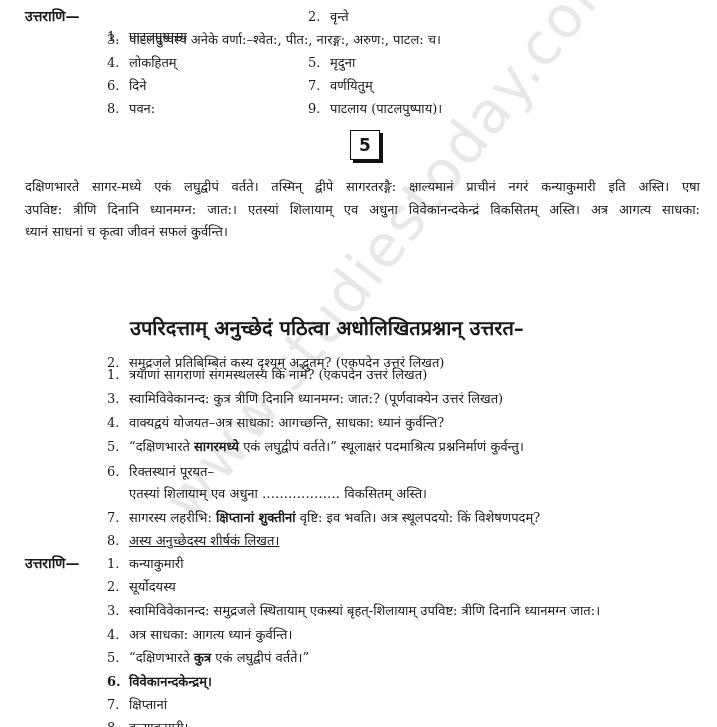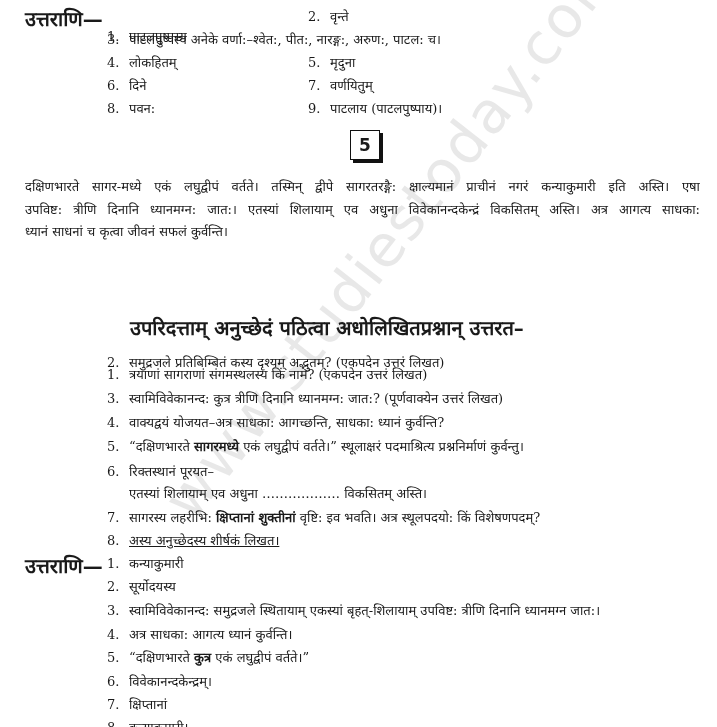--- a/index.html
+++ b/index.html
@@ -2,21 +2,21 @@
 <html><head>
 <meta charset="utf-8">
 <style>
   html, body { margin: 0; padding: 0; background: #ffffff; }
   body {
     width: 717px; height: 727px; position: relative; overflow: hidden;
     font-family: "DejaVu Serif", "Liberation Serif", serif;
     color: #1a1a1a; font-size: 13px;
   }
   .abs { position: absolute; white-space: nowrap; line-height: 1; }
-  .lbl { font-weight: bold; font-size: 20px; }
+  .lbl { font-weight: bold; font-size: 14px; }
   .num { display: inline-block; width: 22px; }
   .bold { font-weight: bold; }
   .para {
     position: absolute; left: 25px; top: 176px; width: 675px;
     font-size: 13px; line-height: 22.6px; text-align: justify;
   }
   .para span.line { display: block; white-space: nowrap; text-align-last: justify; overflow: hidden; }
   .para span.line.last { text-align-last: left; }
   .heading { font-weight: bold; font-size: 20px; margin-left: 48px; }
   .qbox {
@@ -68,15 +68,15 @@
 <div class="abs" style="left:129px; top:487px;">एतस्यां शिलायाम् एव अधुना ……………… विकसितम् अस्ति।</div>
 <div class="abs" style="left:107px; top:511px;"><span class="num">7.</span><span>सागरस्य लहरीभि: </span><span class="bold">क्षिप्तानां शुक्तीनां</span><span> वृष्टि: इव भवति। अत्र स्थूलपदयो: किं विशेषणपदम्?</span></div>
 <div class="abs" style="left:107px; top:534px;text-decoration:underline;"><span class="num">8.</span><span>अस्य अनुच्छेदस्य शीर्षकं लिखत।</span></div>
 
 <div class="abs lbl" style="left:25px; top:556px;">उत्तराणि—</div>
 <div class="abs" style="left:107px; top:557px;"><span class="num">1.</span><span>कन्याकुमारी</span></div>
 <div class="abs" style="left:107px; top:580px;"><span class="num">2.</span><span>सूर्योदयस्य</span></div>
 <div class="abs" style="left:107px; top:604px;"><span class="num">3.</span><span>स्वामिविवेकानन्द: समुद्रजले स्थितायाम् एकस्यां बृहत्-शिलायाम् उपविष्ट: त्रीणि दिनानि ध्यानमग्न जात:।</span></div>
 <div class="abs" style="left:107px; top:628px;"><span class="num">4.</span><span>अत्र साधका: आगत्य ध्यानं कुर्वन्ति।</span></div>
 <div class="abs" style="left:107px; top:651px;"><span class="num">5.</span><span>“दक्षिणभारते </span><span class="bold">कुत्र</span><span> एकं लघुद्वीपं वर्तते।”</span></div>
-<div class="abs" style="left:107px; top:675px;"><span class="num">6.</span><span>विवेकानन्दकेन्द्रम्।</span></div>
+<div class="abs" style="left:107px; top:675px;font-weight:bold;"><span class="num">6.</span><span>विवेकानन्दकेन्द्रम्।</span></div>
 <div class="abs" style="left:107px; top:698px;"><span class="num">7.</span><span>क्षिप्तानां</span></div>
 <div class="abs" style="left:107px; top:721px;"><span class="num">8.</span><span>कन्याकुमारी।</span></div>
 
 </body></html>

